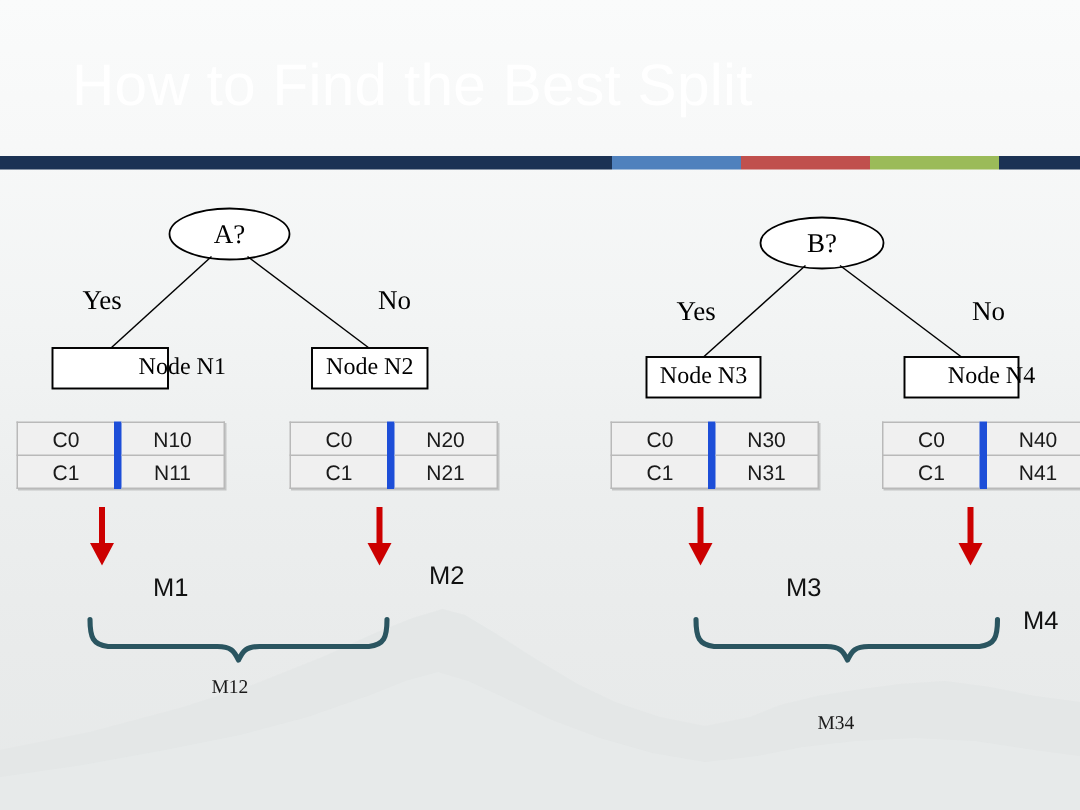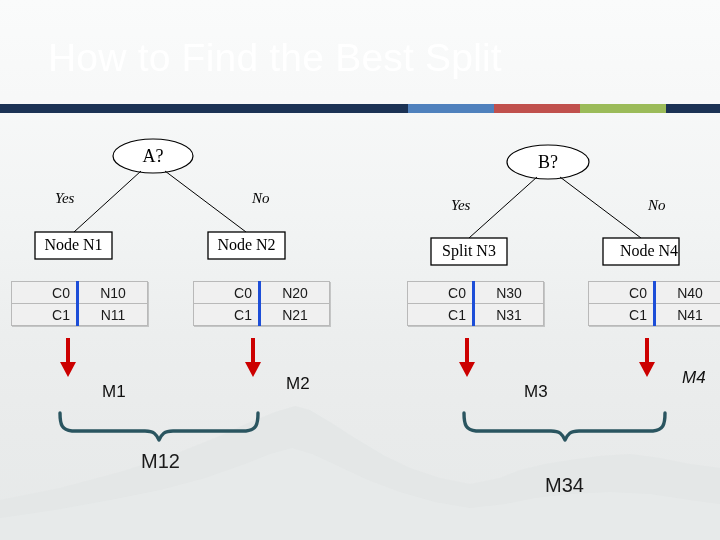--- a/index.html
+++ b/index.html
@@ -88,22 +88,21 @@
     position: absolute;
     font-family: "Liberation Serif", serif;
     color: #000000;
     white-space: nowrap;
   }
   .node-ellipse-label {
     font-size: 18px;
     text-align: center;
   }
   .branch-label {
-    font-size: 15px;
-    font-style: italic;
+    font-size: 18px;
   }
   .node-box-label {
     font-size: 16px;
     text-align: center;
   }
 
   
   .count-table {
     position: absolute;
     border-collapse: collapse;
@@ -117,41 +116,40 @@
     height: 19px;
     font-family: "Liberation Sans", sans-serif;
     font-size: 14px;
     color: #1a1a1a;
     text-align: center;
     line-height: 18px;
   }
   .count-table td.cls {
     font-weight: 400;
     min-width: 52px;
-    border-right: 3px solid #1d4ed8;
-    text-align: right;
+    border-right: 5px solid #1d4ed8;
   }
   .count-table td.val {
     font-weight: normal;
     min-width: 56px;
   }
 
   
   .m-label {
     position: absolute;
     font-family: "Liberation Sans", sans-serif;
     font-size: 17px;
     color: #111111;
     white-space: nowrap;
     margin-left: 48px;
   }
   .mm-label {
     position: absolute;
-    font-family: Liberation Sans, sans-serif;
-    font-size: 20px;
+    font-family: Liberation Serif, serif;
+    font-size: 13px;
     color: #1a1a1a;
     white-space: nowrap;
   }
 </style>
 </head>
 <body>
 
 <div id="slide">
 
   <div class="mountain-layer">
@@ -204,28 +202,28 @@
       <polygon points="639,362 655,362 647,377" fill="#cc0000"></polygon>
     </g>
 
     <path d="M60,413 C60,425 62,430 72,431 L145,431 C154,431 156,434 159,440 C162,434 164,431 173,431 L246,431 C256,430 258,425 258,413" fill="none" stroke="#2a5560" stroke-width="3.4" stroke-linecap="round" stroke-linejoin="round"></path>
     <path d="M464,413 C464,425 466,430 476,431 L551,431 C560,431 562,434 565,440 C568,434 570,431 579,431 L653,431 C663,430 665,425 665,413" fill="none" stroke="#2a5560" stroke-width="3.4" stroke-linecap="round" stroke-linejoin="round"></path>
   </svg>
 
   <div class="node-ellipse-label" style="left:133px; top:146px; width:40px;">A?</div>
   <div class="branch-label" style="left:55px; top:190px;">Yes</div>
   <div class="branch-label" style="left:252px; top:190px;">No</div>
-  <div class="node-box-label" style="left:35px; top:236px; width:77px;">Node N1</div>
+  <div class="node-box-label" style="left:35px; top:236px; width:77px;padding-left:48px;">Node N1</div>
   <div class="node-box-label" style="left:208px; top:236px; width:77px;">Node N2</div>
 
   <div class="node-ellipse-label" style="left:528px; top:152px; width:40px;">B?</div>
   <div class="branch-label" style="left:451px; top:197px;">Yes</div>
   <div class="branch-label" style="left:648px; top:197px;">No</div>
-  <div class="node-box-label" style="left:431px; top:242px; width:76px;">Split N3</div>
-  <div class="node-box-label" style="left:603px; top:242px; width:92px;">Node N4</div>
+  <div class="node-box-label" style="left:431px; top:242px; width:76px;">Node N3</div>
+  <div class="node-box-label" style="left:603px; top:242px; width:92px;padding-left:12px;">Node N4</div>
 
   <table class="count-table" style="left:11px; top:281px;">
     <tbody>
       <tr>
         <td class="cls">C0</td>
         <td class="val">N10</td>
       </tr>
       <tr>
         <td class="cls">C1</td>
         <td class="val">N11</td>
@@ -268,18 +266,18 @@
       <tr>
         <td class="cls">C1</td>
         <td class="val">N41</td>
       </tr>
     </tbody>
   </table>
 
   <div class="m-label" style="left:54px; top:382px;">M1</div>
   <div class="m-label" style="left:238px; top:374px;">M2</div>
   <div class="m-label" style="left:476px; top:382px;">M3</div>
-  <div class="m-label" style="left:634px; top:368px;font-style:italic;">M4</div>
+  <div class="m-label" style="left:634px; top:404px;">M4</div>
 
   <div class="mm-label" style="left:141px; top:450px;">M12</div>
   <div class="mm-label" style="left:545px; top:474px;">M34</div>
 
 </div>
 
 </body></html>

